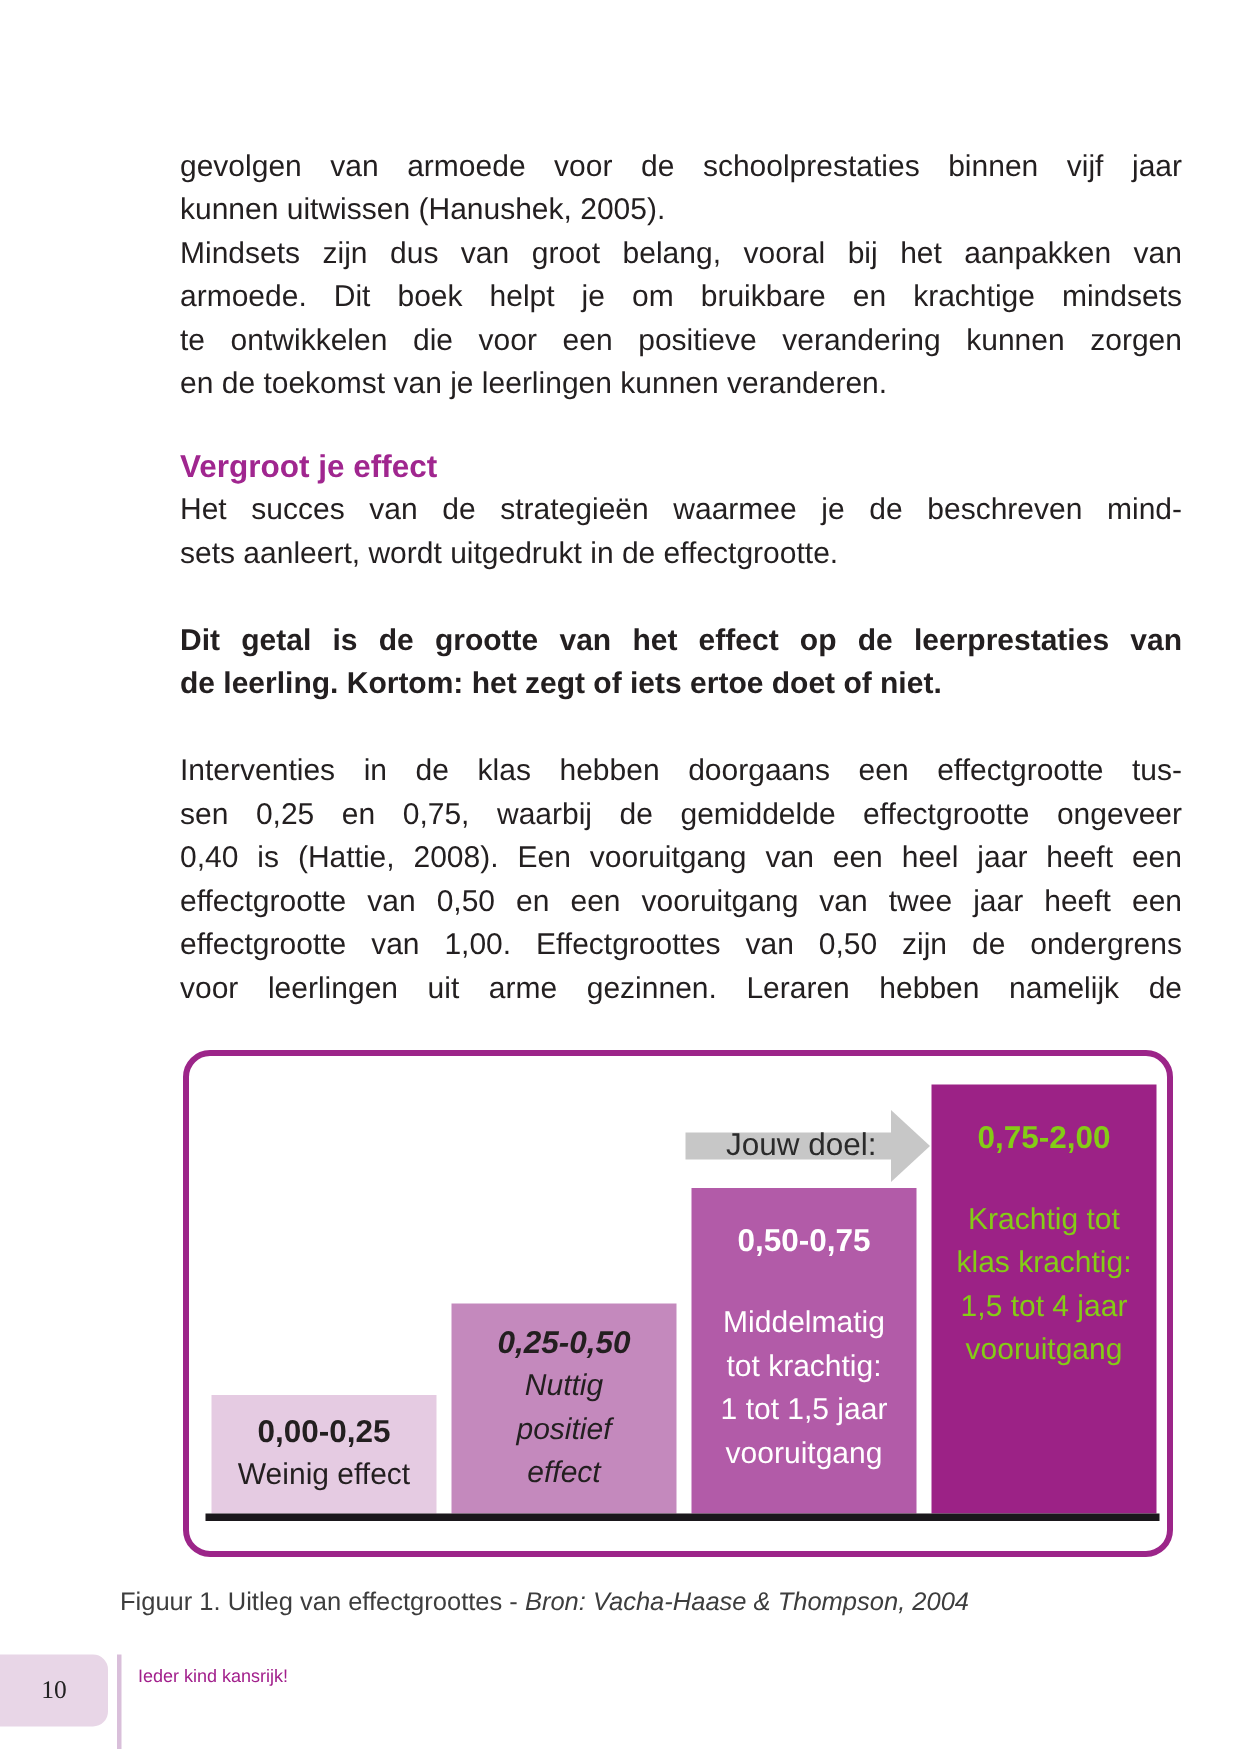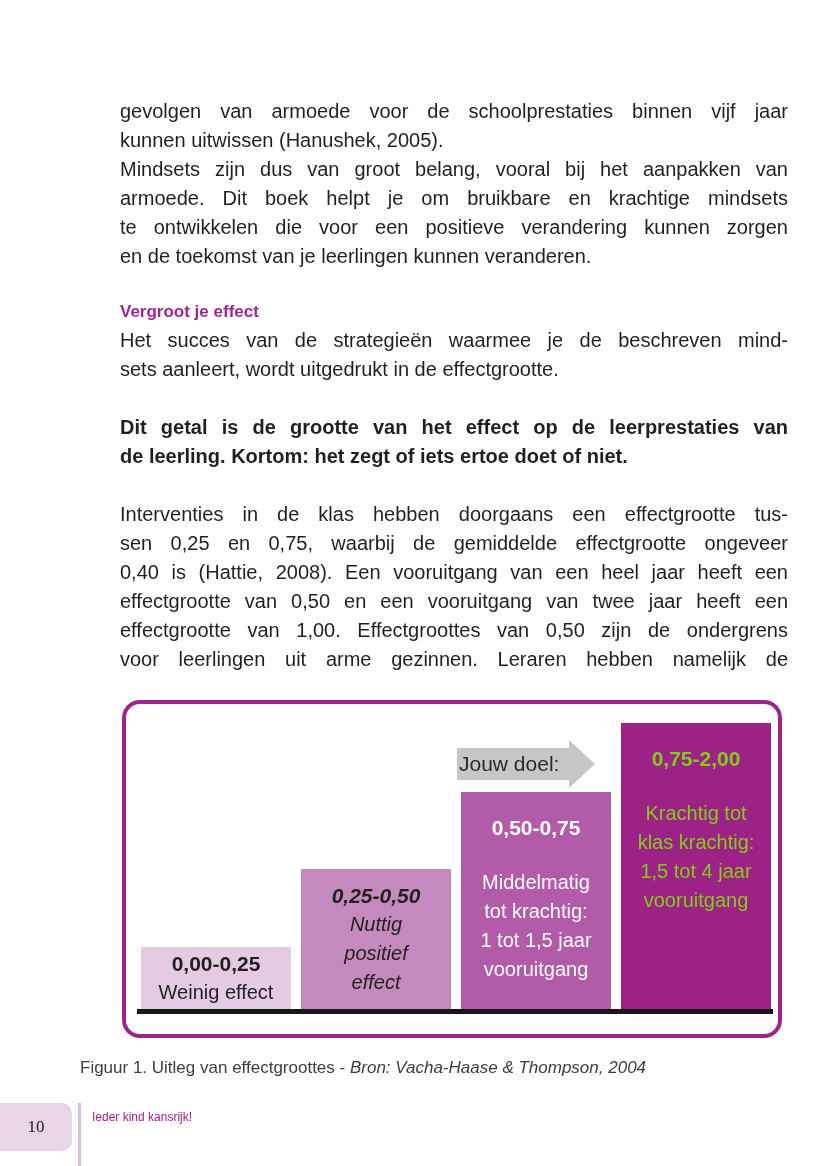--- a/index.html
+++ b/index.html
@@ -10,37 +10,37 @@
   html,body{width:827px;height:1166px;background:#ffffff;overflow:hidden;}
   body{font-family:"Liberation Sans","DejaVu Sans",sans-serif;color:var(--text);position:relative;}
 
   .content{position:absolute;left:80px;top:97px;width:668px;margin-left:40px;}
 
   .tblock{font-size:20px;line-height:29px;color:var(--text);}
   .tline{text-align:justify;text-align-last:justify;white-space:normal;}
   .tline.last{text-align:left;text-align-last:left;}
   .tblock.bold .tline{font-weight:700;}
 
-  .section-heading{font-size:17px;line-height:29px;font-weight:700;color:var(--heading);margin-top:26px;}
+  .section-heading{font-size:21px;line-height:29px;font-weight:700;color:var(--heading);margin-top:26px;}
   .gap29{margin-top:29px;}
 
   
   .figure-box{position:relative;margin-top:26px;margin-left:2px;width:660px;height:338px;
     border:4px solid var(--accent);border-radius:18px;background:#ffffff;}
   .baseline{position:absolute;left:11px;bottom:20px;width:636px;height:5px;background:#1a171b;}
   .bars{position:absolute;left:15px;bottom:25px;display:flex;align-items:flex-end;gap:10px;}
   .bar{width:150px;display:flex;flex-direction:column;align-items:center;text-align:center;}
   .bar.center{justify-content:center;}
   .bar.top-split{justify-content:flex-start;padding-top:22px;}
   .bar.top-split .bar-desc{margin-top:26px;}
   .bar-range{font-weight:700;font-size:21px;line-height:28px;}
   .bar-desc{font-size:20px;line-height:29px;}
 
   .goal-arrow{position:absolute;left:331px;top:36px;display:flex;align-items:center;height:48px;}
-  .goal-body{background:var(--arrow-gray);height:32px;display:flex;align-items:center;padding:0 10px 0 2px;}
+  .goal-body{background:var(--arrow-gray);height:18px;display:flex;align-items:center;padding:0 10px 0 27px;}
   .goal-text{font-size:21px;color:#2b2b2b;white-space:nowrap;}
   .goal-head{width:0;height:0;border-top:24px solid transparent;border-bottom:24px solid transparent;border-left:26px solid var(--arrow-gray);}
 
   .caption{position:absolute;left:80px;top:1058px;font-size:17px;color:var(--caption);}
   .caption .src{font-style:italic;}
 
   
   .page-tab{position:absolute;left:0;top:1103px;width:72px;height:48px;background:var(--tab-bg);
     border-radius:0 10px 10px 0;display:flex;align-items:center;justify-content:center;}
   .page-num{font-family:"Liberation Serif","DejaVu Serif",serif;font-size:17px;color:#222222;}
@@ -86,21 +86,21 @@
     </div>
 
   <div class="figure-box">
     <div class="goal-arrow">
       <div class="goal-body">
         <span class="goal-text">Jouw doel:</span>
       </div>
       <span class="goal-head"></span>
     </div>
     <div class="bars" id="bars">
-        <div class="bar center" style="height: 62px; background: rgb(229, 203, 226); color: rgb(35, 31, 32);">
+        <div class="bar center" style="height: 79px; background: rgb(229, 203, 226); color: rgb(35, 31, 32);">
           <div class="bar-range">0,00-0,25</div>
           <div class="bar-desc">
             <div>Weinig effect</div>
           </div>
         </div>
         <div class="bar center" style="height: 140px; background: rgb(196, 137, 189); color: rgb(35, 31, 32); font-style: italic;">
           <div class="bar-range">0,25-0,50</div>
           <div class="bar-desc">
             <div>Nuttig</div>
             <div>positief</div>

